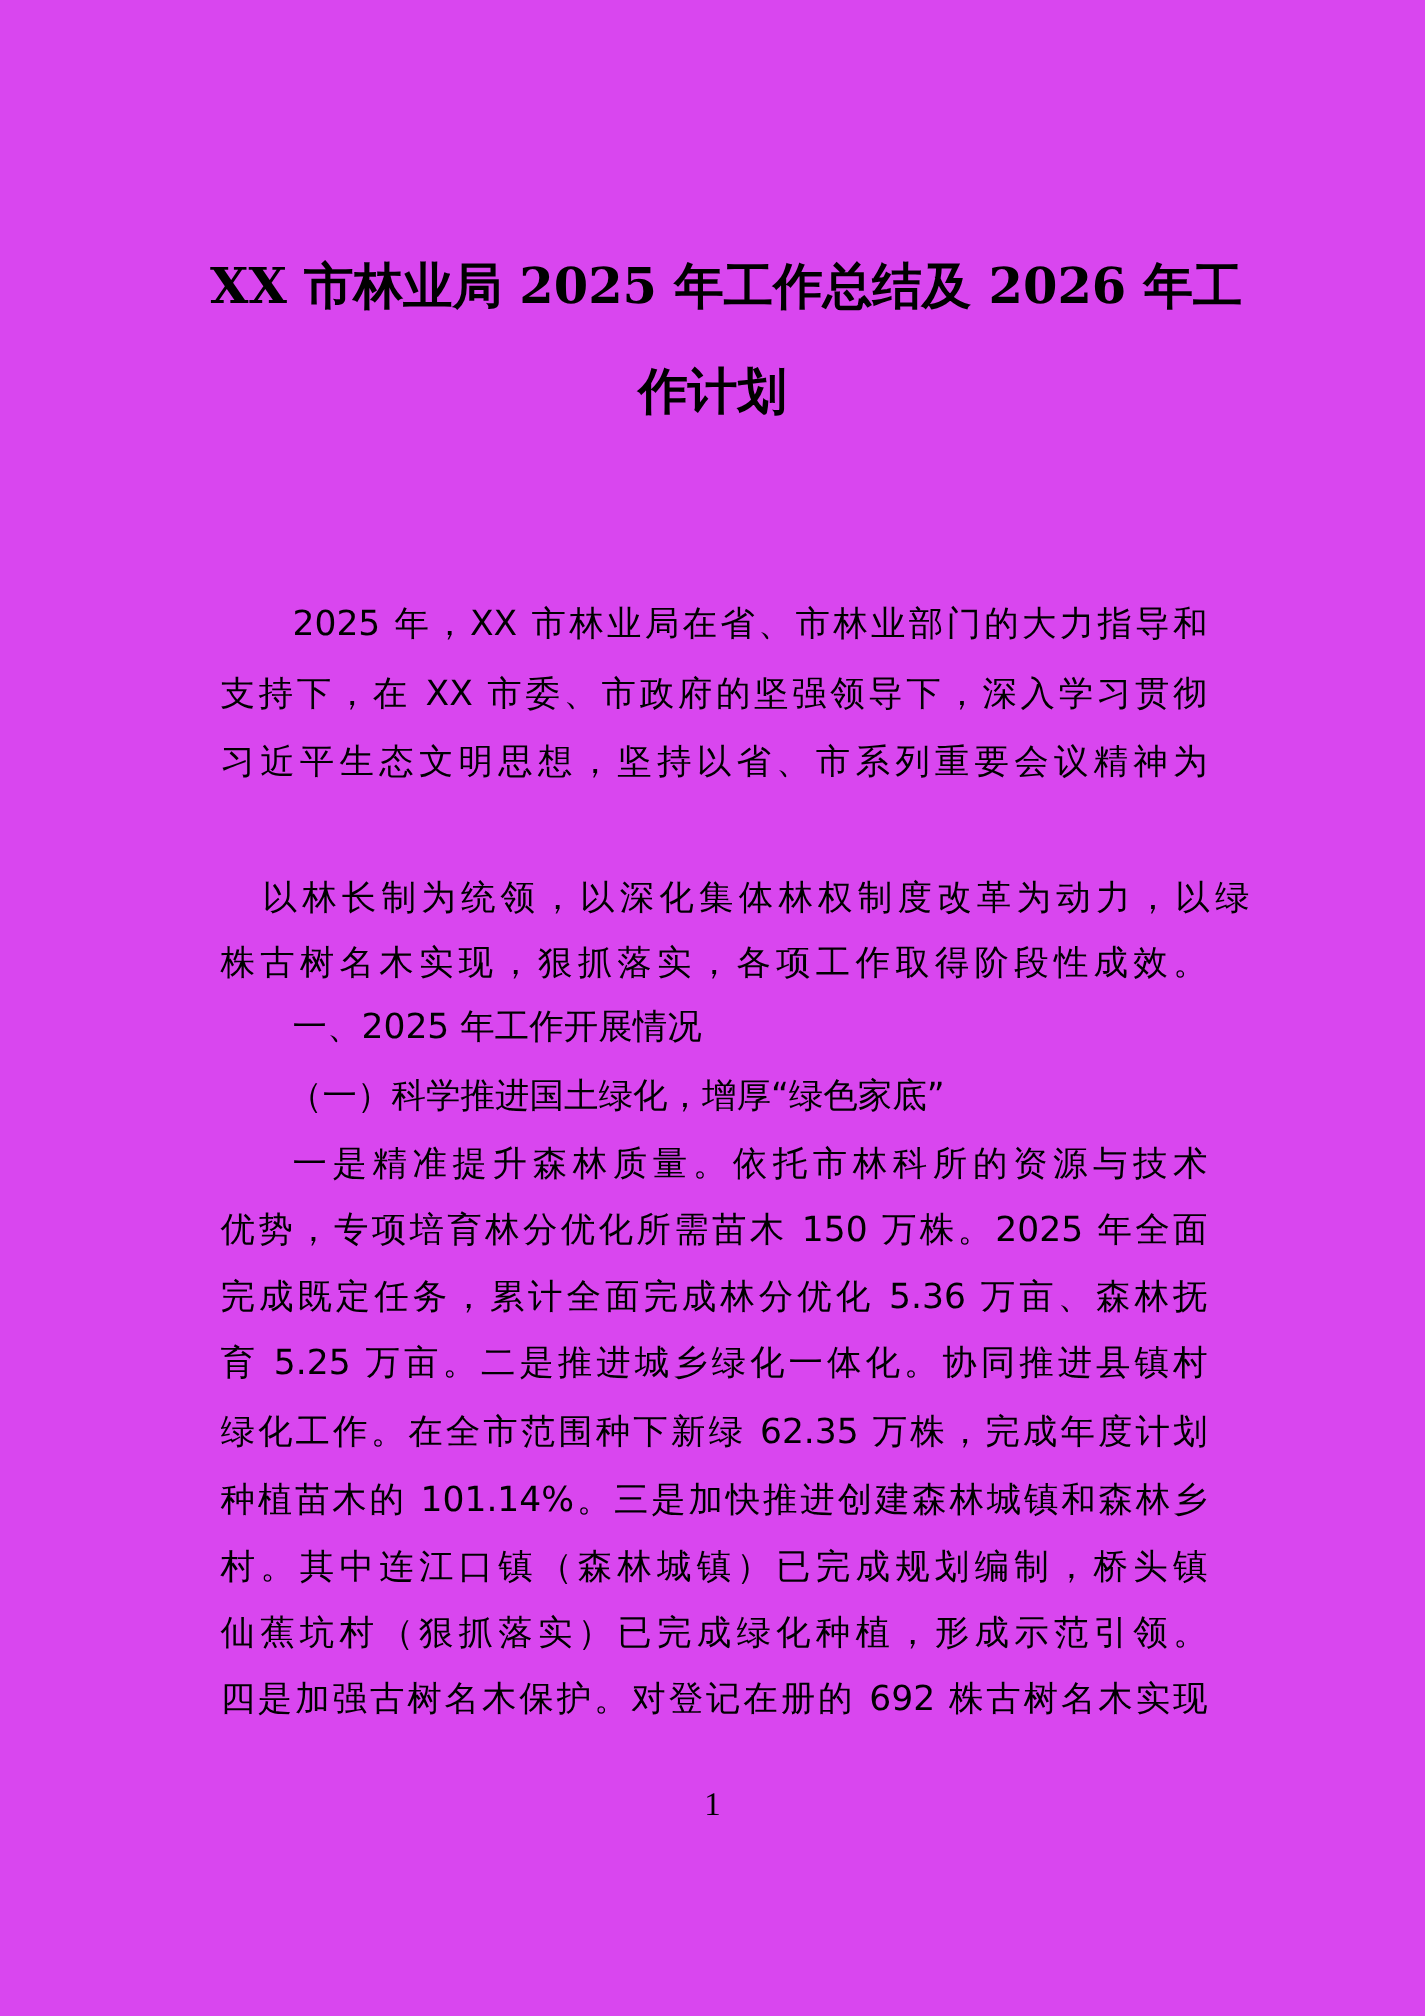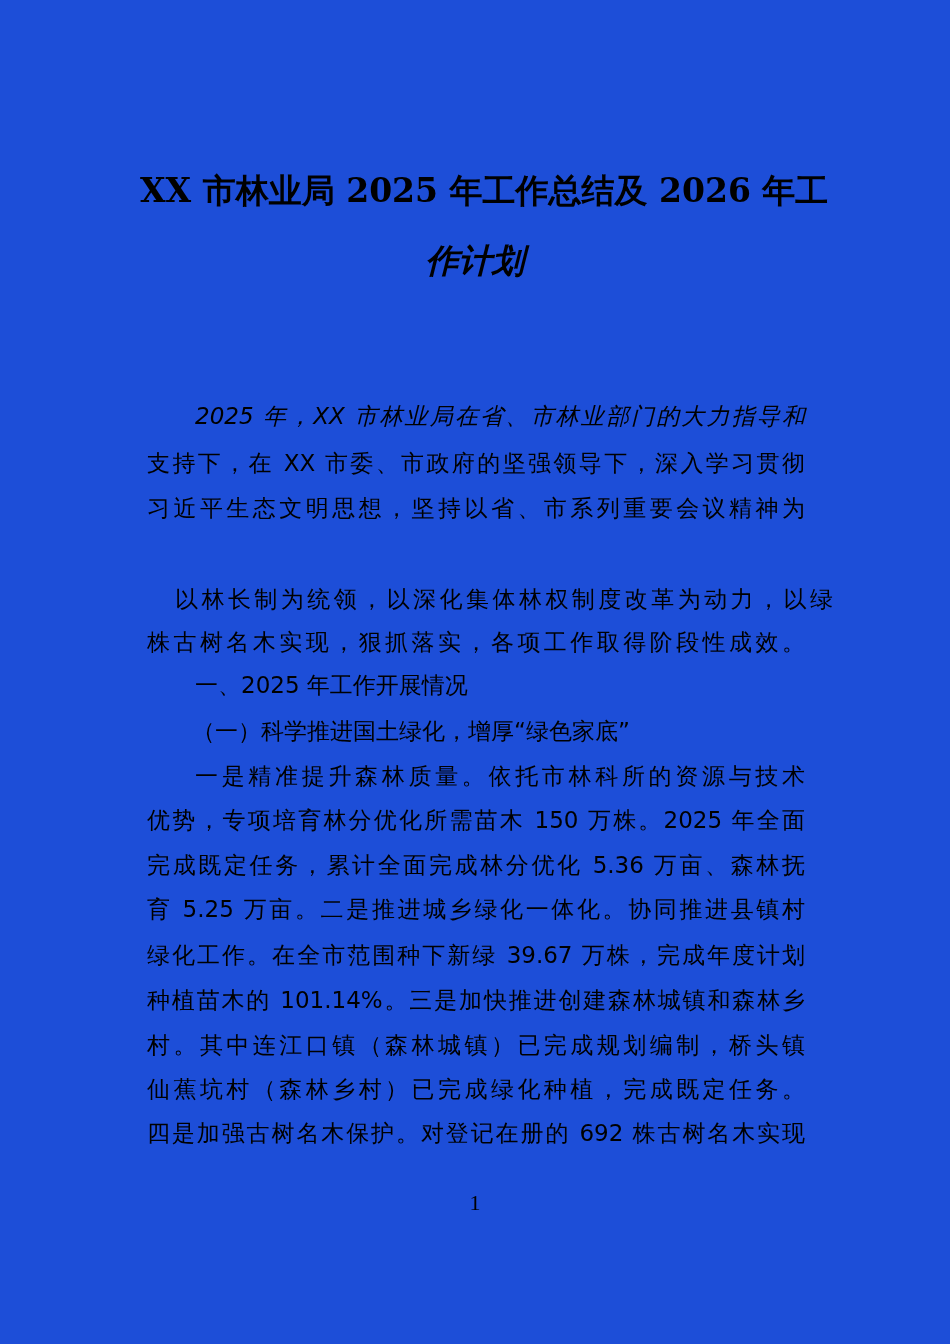--- a/index.html
+++ b/index.html
@@ -14,35 +14,35 @@
       overflow: hidden;
       font-family: "Liberation Serif", "DejaVu Serif", serif;
       color: #000000;
     }
     .page {
       position: absolute;
       left: 0;
       top: 0;
       width: 950px;
       height: 1344px;
-      background: #1d4ed8;
+      background: #d946ef;
     }
     .title {
       position: absolute;
       left: 140px;
       width: 670px;
       text-align: center;
       font-family: "DejaVu Serif", "Liberation Serif", serif;
       font-weight: bold;
       font-size: 33px;
       line-height: 38px;
       white-space: nowrap;
     }
     .title-line-1 { top: 172px; }
-    .title-line-2 { top: 242px; font-style: italic; }
+    .title-line-2 { top: 242px; }
     .line {
       position: absolute;
       left: 147px;
       width: 658px;
       height: 30px;
       font-size: 23px;
       line-height: 30px;
       white-space: nowrap;
       text-align: justify;
       text-align-last: justify;
@@ -80,33 +80,33 @@
     }
   </style>
 </head>
 <body>
 
 <div class="page">
 
   <div class="title title-line-1">XX 市林业局 2025 年工作总结及 2026 年工</div>
   <div class="title title-line-2">作计划</div>
 
-  <div class="line indent" style="top:401px;font-style:italic;">2025 年，XX 市林业局在省、市林业部门的大力指导和</div>
+  <div class="line indent" style="top:401px;">2025 年，XX 市林业局在省、市林业部门的大力指导和</div>
   <div class="line" style="top:448px;">支持下，在 XX 市委、市政府的坚强领导下，深入学习贯彻</div>
   <div class="line" style="top:493px;">习近平生态文明思想，坚持以省、市系列重要会议精神为</div>
   <div class="line" style="top:584px;margin-left:28px;">以林长制为统领，以深化集体林权制度改革为动力，以绿</div>
   <div class="line" style="top:627px;">株古树名木实现，狠抓落实，各项工作取得阶段性成效。</div>
 
   <div class="line heading1 noj" style="top:670px;text-align:right;">一、2025 年工作开展情况</div>
   <div class="line indent" style="top:761px;">一是精准提升森林质量。依托市林科所的资源与技术</div>
 
   <div class="line heading2 noj" style="top:716px; left:192px;">（一）科学推进国土绿化，增厚“绿色家底”</div>
   <div class="line" style="top:805px;">优势，专项培育林分优化所需苗木 150 万株。2025 年全面</div>
   <div class="line" style="top:850px;">完成既定任务，累计全面完成林分优化 5.36 万亩、森林抚</div>
   <div class="line" style="top:894px;">育 5.25 万亩。二是推进城乡绿化一体化。协同推进县镇村</div>
-  <div class="line" style="top:940px;">绿化工作。在全市范围种下新绿 39.67 万株，完成年度计划</div>
+  <div class="line" style="top:940px;">绿化工作。在全市范围种下新绿 62.35 万株，完成年度计划</div>
   <div class="line" style="top:985px;">种植苗木的 101.14%。三是加快推进创建森林城镇和森林乡</div>
   <div class="line" style="top:1030px;">村。其中连江口镇（森林城镇）已完成规划编制，桥头镇</div>
-  <div class="line" style="top:1074px;">仙蕉坑村（森林乡村）已完成绿化种植，完成既定任务。</div>
+  <div class="line" style="top:1074px;">仙蕉坑村（狠抓落实）已完成绿化种植，形成示范引领。</div>
   <div class="line" style="top:1118px;">四是加强古树名木保护。对登记在册的 692 株古树名木实现</div>
 
   <div class="page-number">1</div>
 </div>
 
 </body></html>

